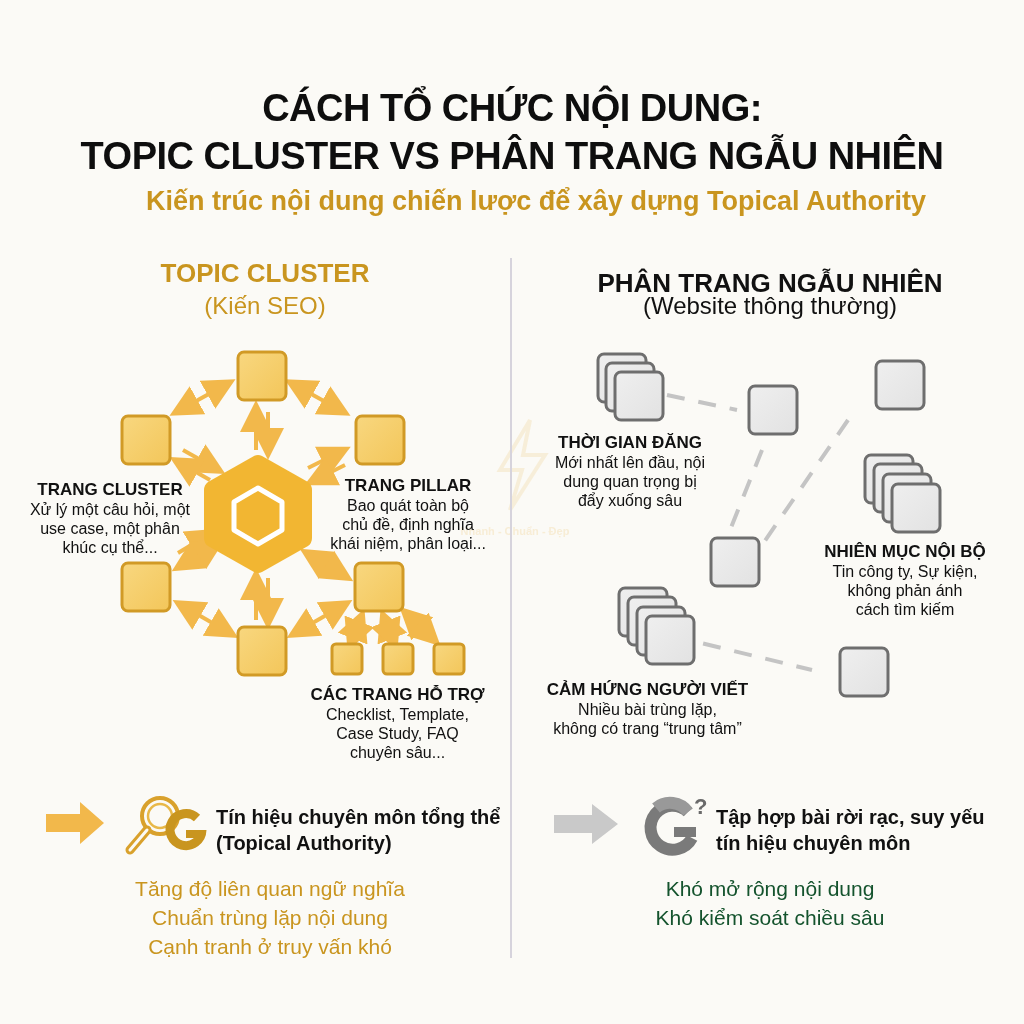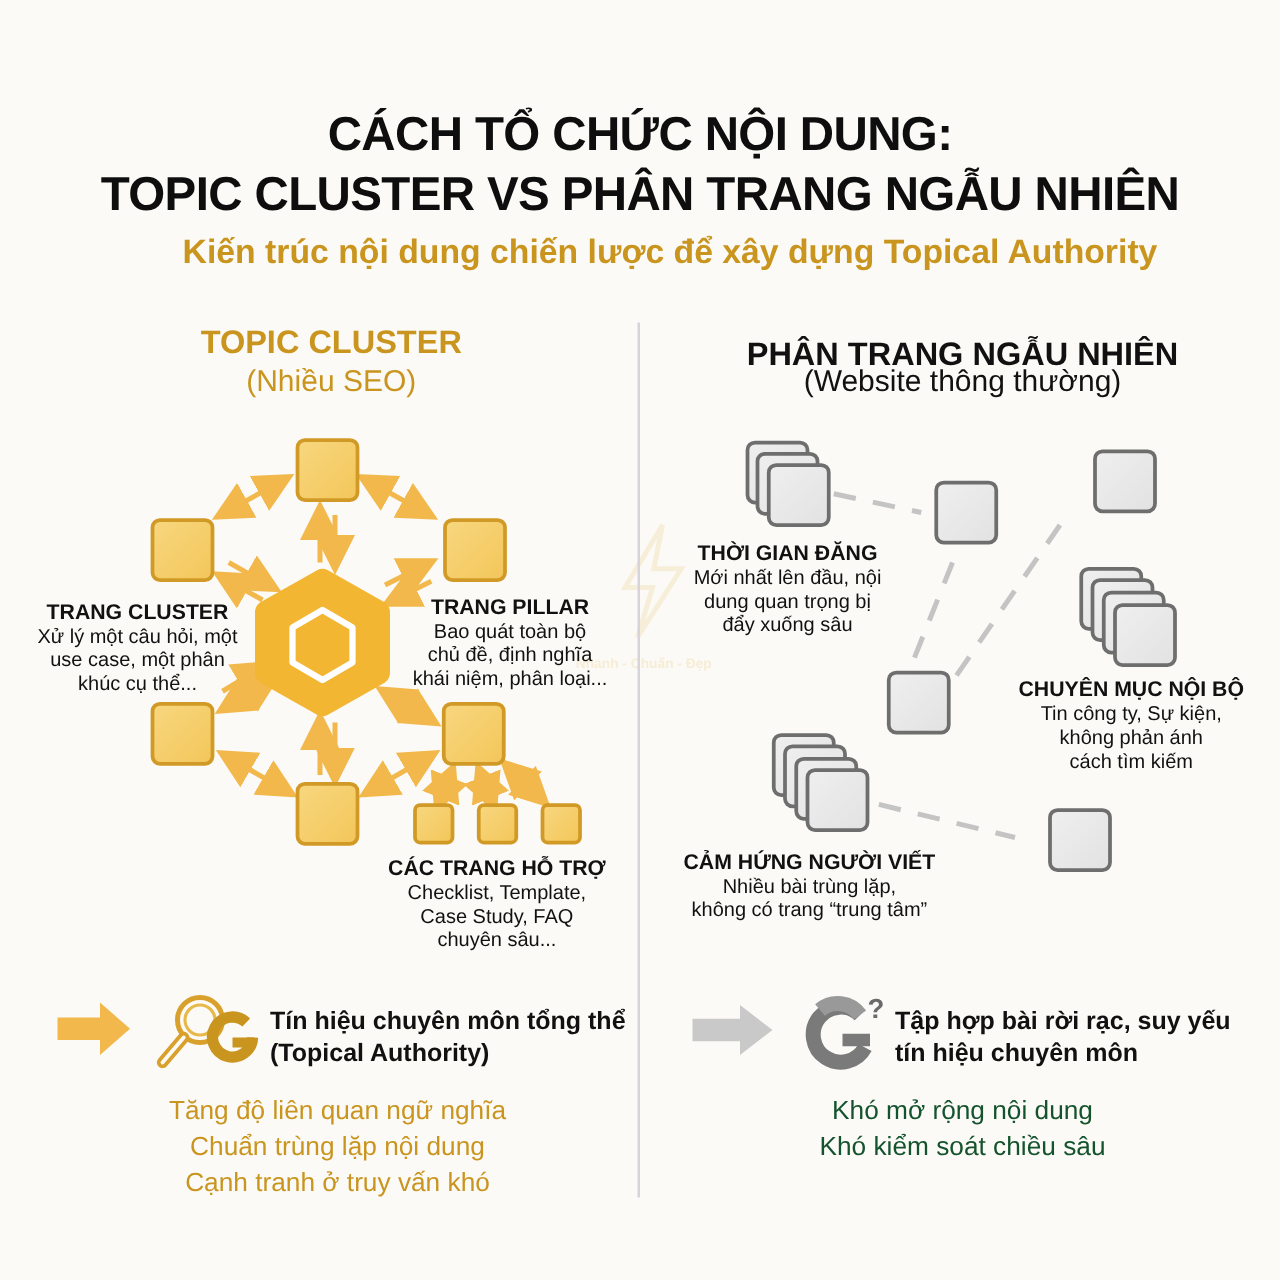--- a/index.html
+++ b/index.html
@@ -41,21 +41,21 @@
 <div class="abs watermark">
   <svg class="abs" style="left:50px;top:-110px;" width="80" height="100">
     <path d="M50 5 L20 55 L42 55 L30 95 L65 40 L43 40 Z" fill="none" stroke="#f4e3bd" stroke-width="4" opacity="0.7"></path>
   </svg>
   <div class="wm-small">Nhanh - Chuẩn - Đẹp</div>
 </div>
 
 <div class="abs divider"></div>
 
 <div class="abs col-head gold center" style="left:40px;width:450px;top:258px;">TOPIC CLUSTER</div>
-<div class="abs col-sub gold center" style="left:40px;width:450px;top:292px;">(Nhiều SEO)</div>
+<div class="abs col-sub gold center" style="left:40px;width:450px;top:292px;">(Kiến SEO)</div>
 
 <svg class="abs" style="left:0;top:0;" width="512" height="800">
   <defs>
     <marker id="ga" markerWidth="8" markerHeight="8" refX="5" refY="4" orient="auto-start-reverse">
       <path d="M0,0 L8,4 L0,8 Z" fill="#f2b84b"></path>
     </marker>
     <linearGradient id="gbox" x1="0" y1="0" x2="1" y2="1">
       <stop offset="0" stop-color="#f8d77f"></stop>
       <stop offset="1" stop-color="#f3c65a"></stop>
     </linearGradient>
@@ -192,21 +192,21 @@
   </g>
 </svg>
 
 <div class="abs center" style="left:530px;width:200px;top:433px;">
   <div class="lbl-h">THỜI GIAN ĐĂNG</div>
   <div class="lbl-b">Mới nhất lên đầu, nội</div>
   <div class="lbl-b">dung quan trọng bị</div>
   <div class="lbl-b">đẩy xuống sâu</div>
 </div>
 <div class="abs center" style="left:800px;width:210px;top:542px;">
-  <div class="lbl-h">CHUYÊN MỤC NỘI BỘ</div>
+  <div class="lbl-h">NHIÊN MỤC NỘI BỘ</div>
   <div class="lbl-b">Tin công ty, Sự kiện,</div>
   <div class="lbl-b">không phản ánh</div>
   <div class="lbl-b">cách tìm kiếm</div>
 </div>
 <div class="abs center" style="left:530px;width:235px;top:680px;">
   <div class="lbl-h">CẢM HỨNG NGƯỜI VIẾT</div>
   <div class="lbl-b">Nhiều bài trùng lặp,</div>
   <div class="lbl-b">không có trang “trung tâm”</div>
 </div>
 

